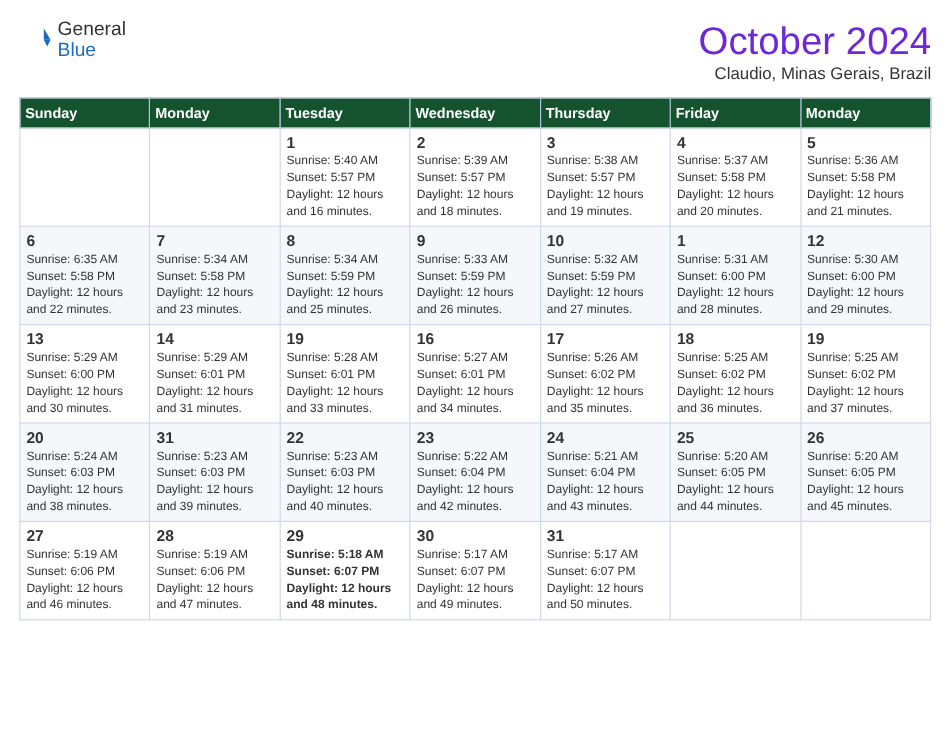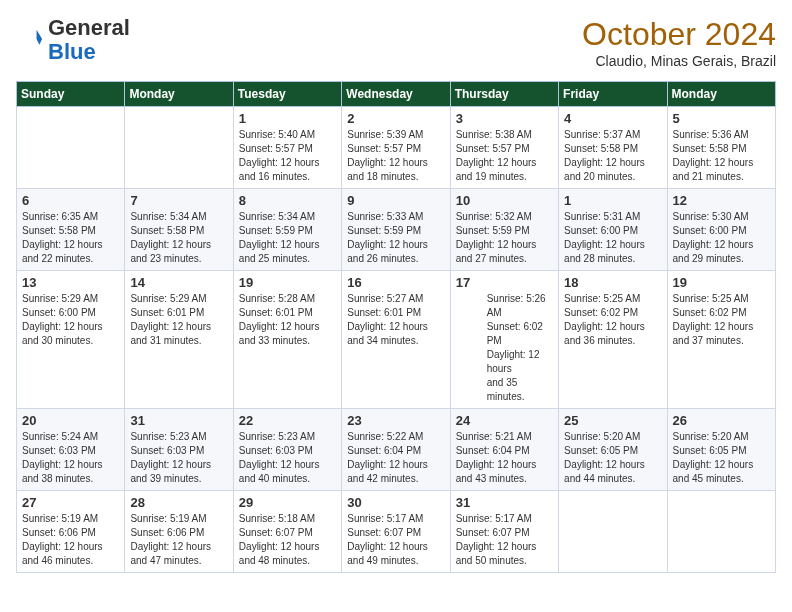--- a/index.html
+++ b/index.html
@@ -15,37 +15,37 @@
       align-items: flex-start;
       justify-content: space-between;
       margin-bottom: 12px;
     }
     .logo {
       display: flex;
       align-items: center;
       gap: 4px;
     }
     .logo-text {
-      font-size: 22px;
-      font-weight: bold;
+      font-size: 16px;
+      font-weight: normal;
       line-height: 1.1;
     }
     .logo-general { color: #333; }
     .logo-blue { color: #1a6bbf; }
     .logo-icon {
       width: 28px;
       height: 28px;
     }
     .title-block {
       text-align: right;
     }
     .month-title {
       font-size: 32px;
       font-weight: normal;
-      color: #a16207;
+      color: #6d28d9;
     }
     .location {
       font-size: 14px;
       color: #333;
     }
     table {
       width: 100%;
       border-collapse: collapse;
       table-layout: fixed;
     }
@@ -231,21 +231,21 @@
         </td>
         <td>
           <span class="day-num">16</span>
           <div class="cell-content" style="white-space: pre-line;">Sunrise: 5:27 AM
 Sunset: 6:01 PM
 Daylight: 12 hours
 and 34 minutes.</div>
         </td>
         <td>
           <span class="day-num">17</span>
-          <div class="cell-content" style="white-space: pre-line; margin-left: 31px;">Sunrise: 5:26 AM
+          <div class="cell-content" style="white-space: pre-line;">Sunrise: 5:26 AM
 Sunset: 6:02 PM
 Daylight: 12 hours
 and 35 minutes.</div>
         </td>
         <td>
           <span class="day-num">18</span>
           <div class="cell-content" style="white-space: pre-line;">Sunrise: 5:25 AM
 Sunset: 6:02 PM
 Daylight: 12 hours
 and 36 minutes.</div>
@@ -319,21 +319,21 @@
         </td>
         <td>
           <span class="day-num">28</span>
           <div class="cell-content" style="white-space: pre-line;">Sunrise: 5:19 AM
 Sunset: 6:06 PM
 Daylight: 12 hours
 and 47 minutes.</div>
         </td>
         <td>
           <span class="day-num">29</span>
-          <div class="cell-content" style="white-space: pre-line;">Sunrise: 5:18 AM
+          <div class="cell-content" style="white-space: pre-line; font-weight: bold;">Sunrise: 5:18 AM
 Sunset: 6:07 PM
 Daylight: 12 hours
 and 48 minutes.</div>
         </td>
         <td>
           <span class="day-num">30</span>
           <div class="cell-content" style="white-space: pre-line;">Sunrise: 5:17 AM
 Sunset: 6:07 PM
 Daylight: 12 hours
 and 49 minutes.</div>

